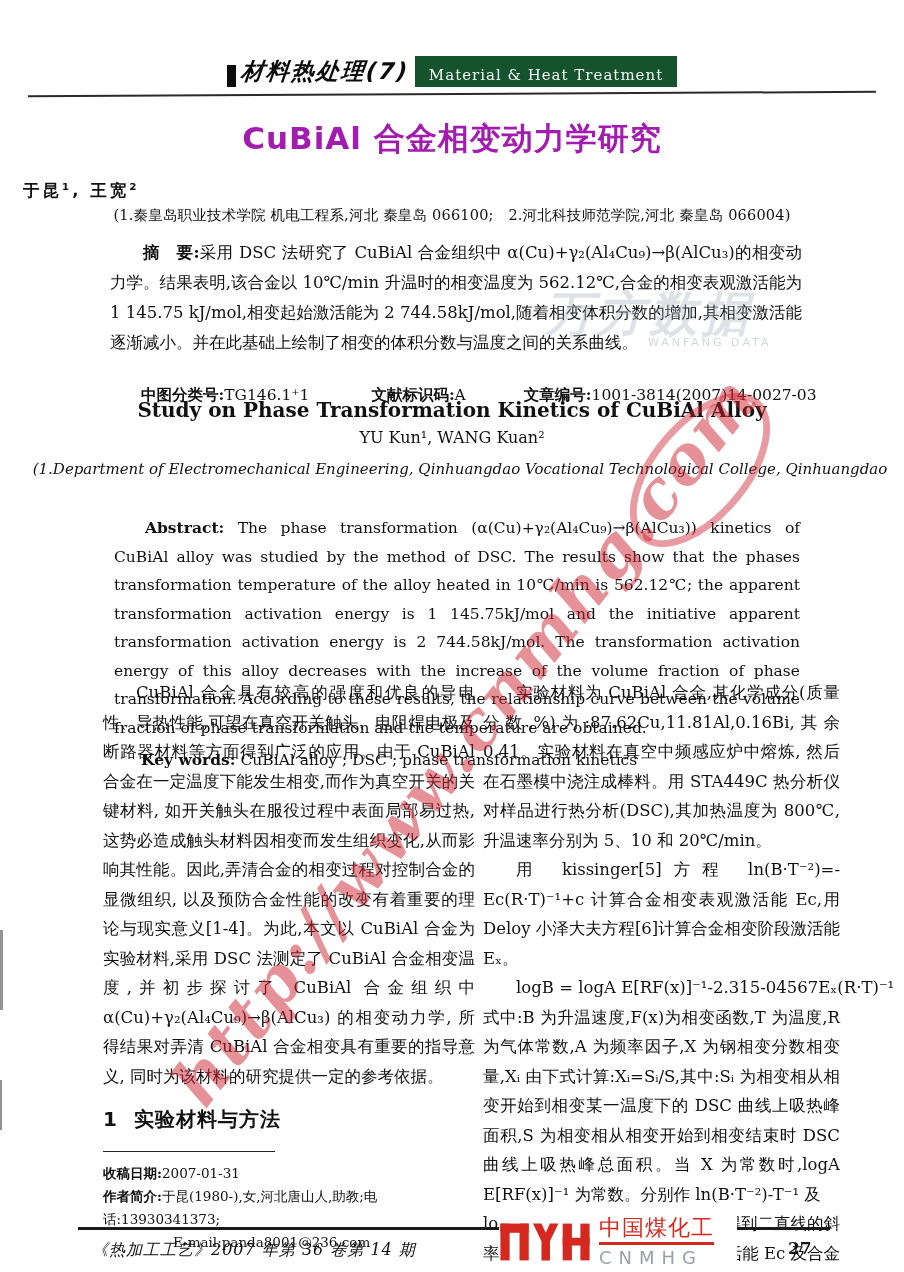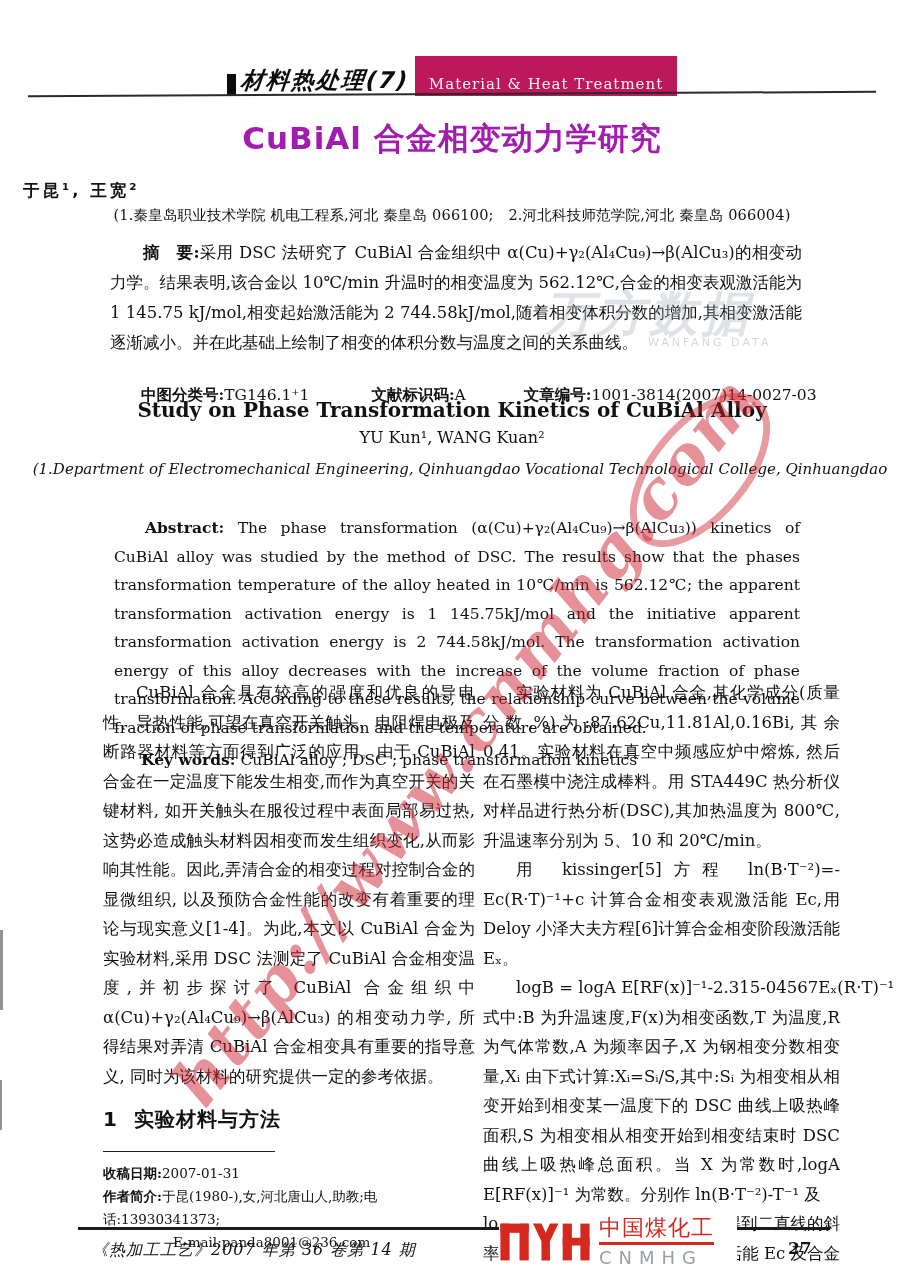--- a/index.html
+++ b/index.html
@@ -8,22 +8,22 @@
     font-family:"DejaVu Serif","Liberation Serif",serif;color:#111;
   }
   
   .header-band{position:absolute;top:56px;left:0;right:0;display:flex;justify-content:center;align-items:flex-end;}
   .header-bullet{width:9px;height:22px;background:#0c0c0c;margin-right:5px;}
   .header-cn{
     font-family:"DejaVu Sans","Liberation Sans",sans-serif;font-weight:bold;font-style:italic;
     font-size:23px;letter-spacing:2px;transform:skewX(-6deg);padding-right:6px;color:#0c0c0c;
   }
   .header-en-box{
-    background:#be185d;color:#f5f5f5;font-size:15px;letter-spacing:1px;
-    padding:19px 14px 3px 14px;font-family:"DejaVu Serif",serif;
+    background:#14532d;color:#f5f5f5;font-size:15px;letter-spacing:1px;
+    padding:10px 14px 3px 14px;font-family:"DejaVu Serif",serif;
   }
   .header-rule{position:absolute;top:93px;left:28px;width:848px;height:1.5px;background:#2a2a2a;transform:rotate(-0.3deg);}
 
   
   .title-cn{
     position:absolute;top:118px;left:0;right:0;text-align:center;
     font-family:"DejaVu Sans","Liberation Sans",sans-serif;font-weight:bold;font-size:31px;letter-spacing:1px;color:#a21caf;
   }
   .authors-cn{position:absolute;top:180px;left:0;right:0;text-align:left;
     font-family:"DejaVu Sans","Liberation Sans",sans-serif;font-weight:bold;font-size:16.5px;letter-spacing:3px;padding-left:23px;}

